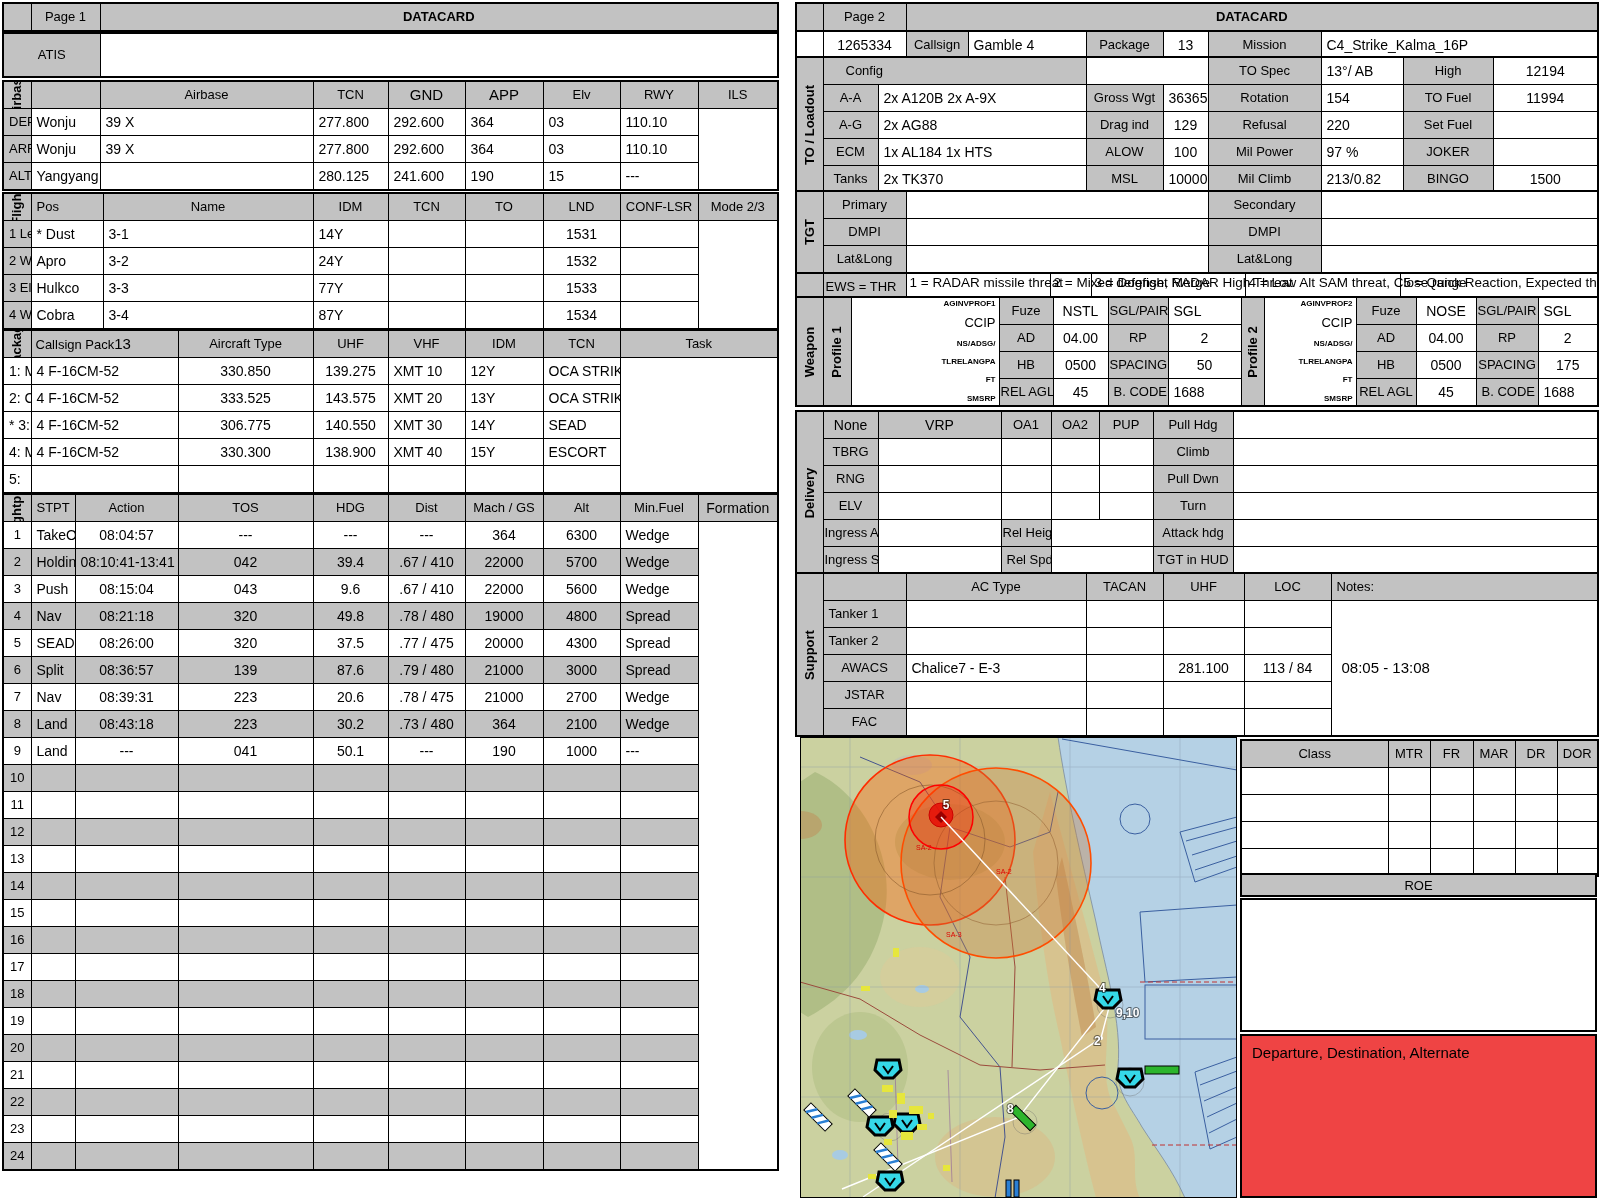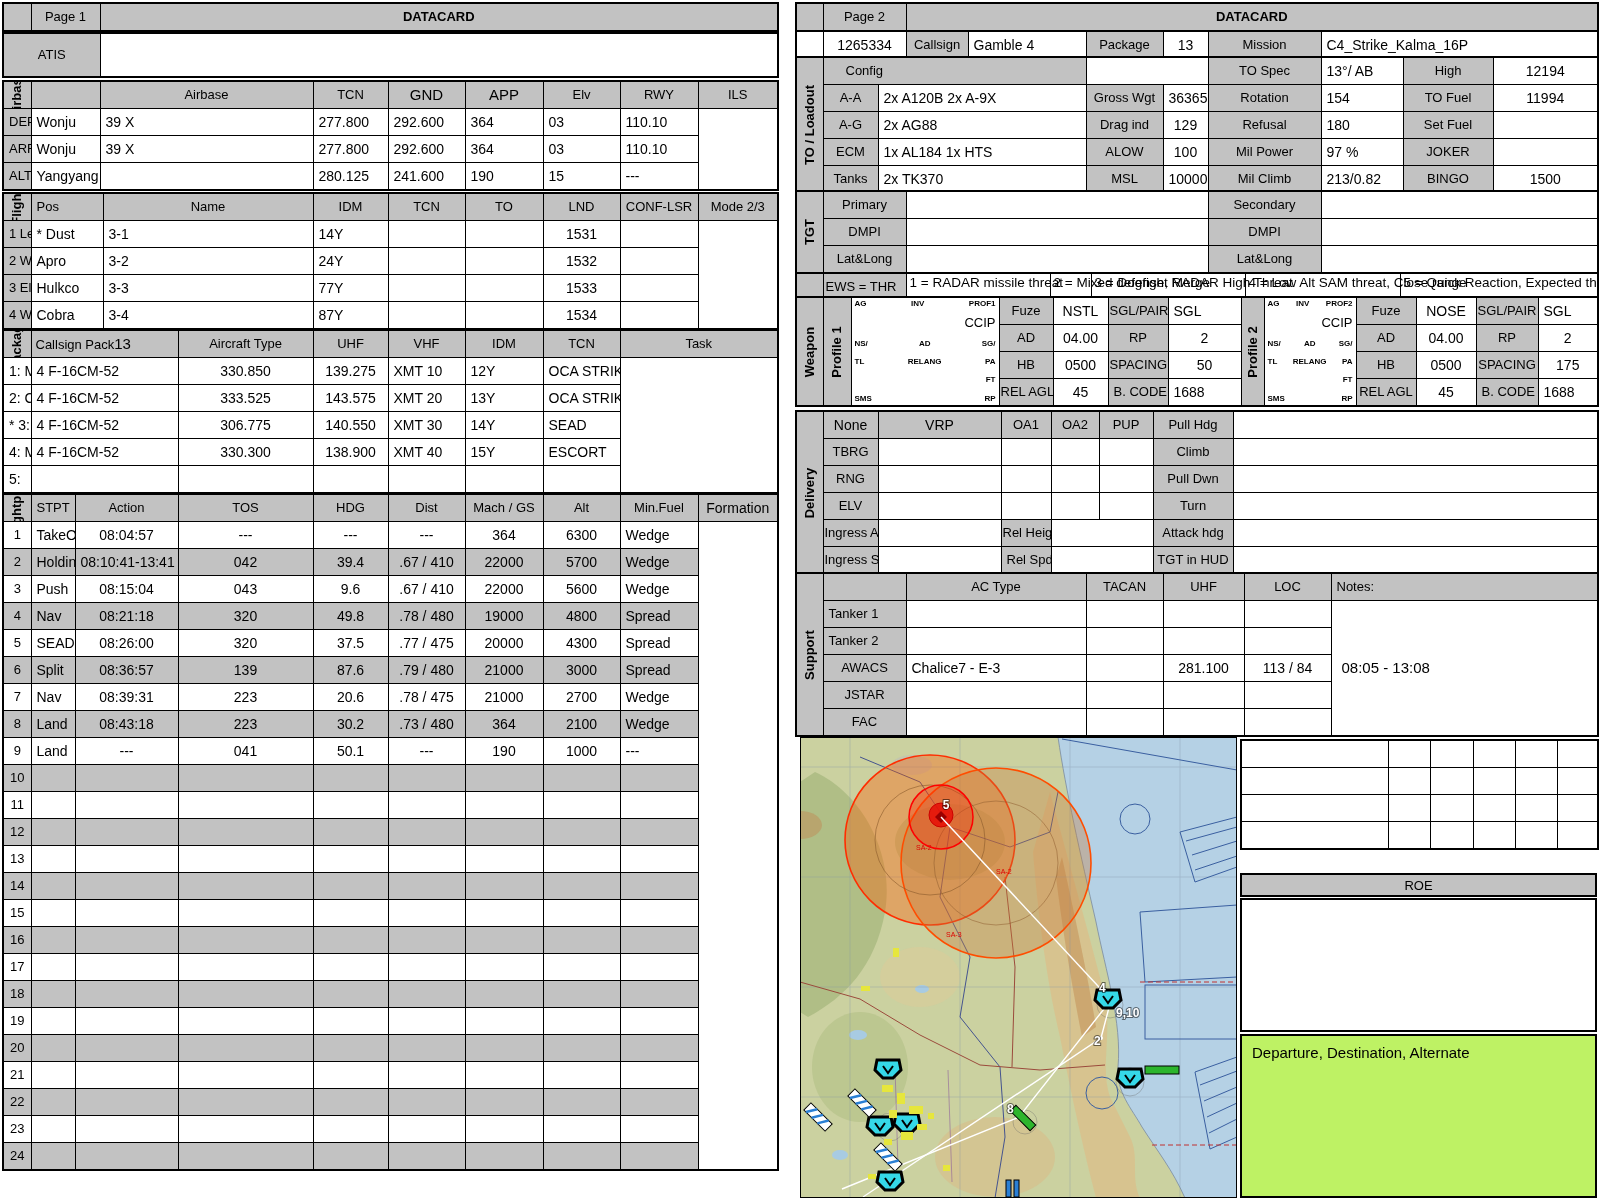--- a/index.html
+++ b/index.html
@@ -21,29 +21,29 @@
   
   #t-fp tbody tr:nth-child(even) td{background:#c2c2c2;}
   
   .ews-wrap{position:relative;height:100%;overflow:hidden;padding:0;}
   .ews-cell{position:absolute;top:0;height:100%;border-left:1px solid #000;}
   .ews-cell.first{border-left:none;}
   .ews-cell span{display:inline-block;white-space:nowrap;font-size:13.5px;padding:2px 0 0 3px;}
   
   .mfd{height:100%;display:flex;flex-direction:column;justify-content:space-between;
        font-size:8px;font-weight:bold;padding:2px 3px;box-sizing:border-box;}
-  .mfd .r{display:flex;justify-content:space-between;}
+  .mfd .r{display:flex;justify-content:flex-end;}
   .mfd .mode{font-size:13px;font-weight:normal;text-align:right;margin-top:-2px;}
   .mfd .right{text-align:right;}
   .p0{padding:0;}
   
   .roe-bar{position:absolute;background:#c2c2c2;border:2px solid #000;
            display:flex;align-items:center;justify-content:center;font-size:13px;}
   .roe-box{position:absolute;background:#fff;border:2px solid #000;}
-  .freq-box{position:absolute;background:#bef264;border:2px solid #000;
+  .freq-box{position:absolute;background:#ef4444;border:2px solid #000;
             padding:8px 4px 0 10px;box-sizing:border-box;font-size:15px;}
   .freq-line{white-space:pre;margin-bottom:9px;}
   .freq-line .lab{display:inline-block;min-width:46px;}
   svg text{font-family:"Liberation Sans",sans-serif;}
 </style>
 </head>
 <body>
 
 <table id="t-hdr1" style="left:2px;top:2px;width:775px;">
   <colgroup>
@@ -653,21 +653,21 @@
     <td class="L">154</td>
     <td class="g C s13">TO Fuel</td>
     <td class="C">11994</td>
   </tr>
   <tr style="height:25px">
     <td class="g C s13">A-G</td>
     <td class="L">2x AG88</td>
     <td class="g C s13">Drag ind</td>
     <td class="C">129</td>
     <td class="g C s13">Refusal</td>
-    <td class="L">180</td>
+    <td class="L">220</td>
     <td class="g C s13">Set Fuel</td>
     <td class="C"></td>
   </tr>
   <tr style="height:25px">
     <td class="g C s13">ECM</td>
     <td class="L">1x AL184 1x HTS</td>
     <td class="g C s13">ALOW</td>
     <td class="C">100</td>
     <td class="g C s13">Mil Power</td>
     <td class="L">97 %</td>
@@ -1141,20 +1141,28 @@
 <table id="t-class" style="left:1240px;top:739px;width:357px;">
   <colgroup>
       <col style="width:147px">
       <col style="width:42px">
       <col style="width:43px">
       <col style="width:42px">
       <col style="width:42px">
       <col style="width:41px">
     </colgroup>
   <tbody>
+      <tr style="height:23px">
+    <th class="g">Class</th>
+    <th class="g">MTR</th>
+    <th class="g">FR</th>
+    <th class="g">MAR</th>
+    <th class="g">DR</th>
+    <th class="g">DOR</th>
+  </tr>
   <tr style="height:25px">
         <td></td>
         <td></td>
         <td></td>
         <td></td>
         <td></td>
         <td></td>
       </tr>
   <tr style="height:25px">
         <td></td>

